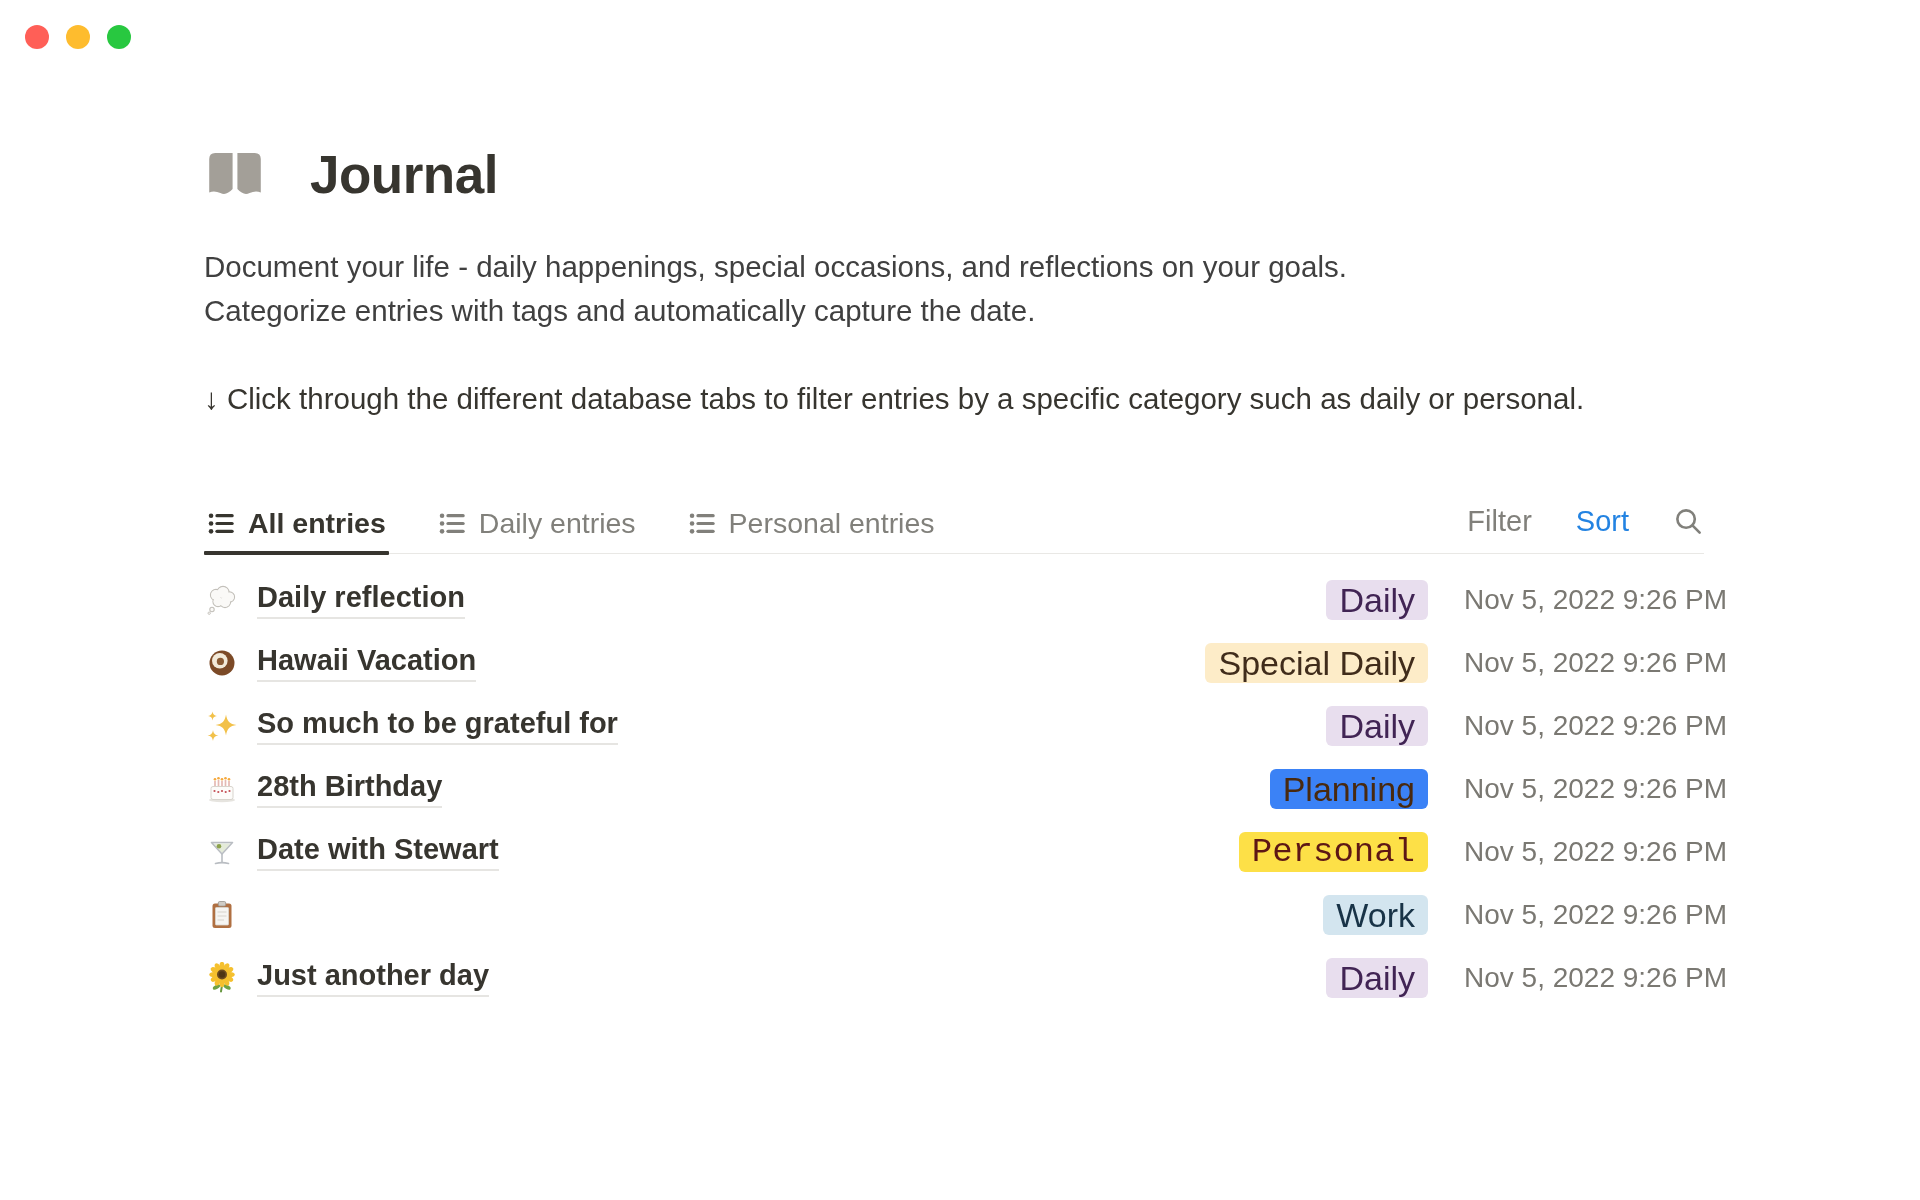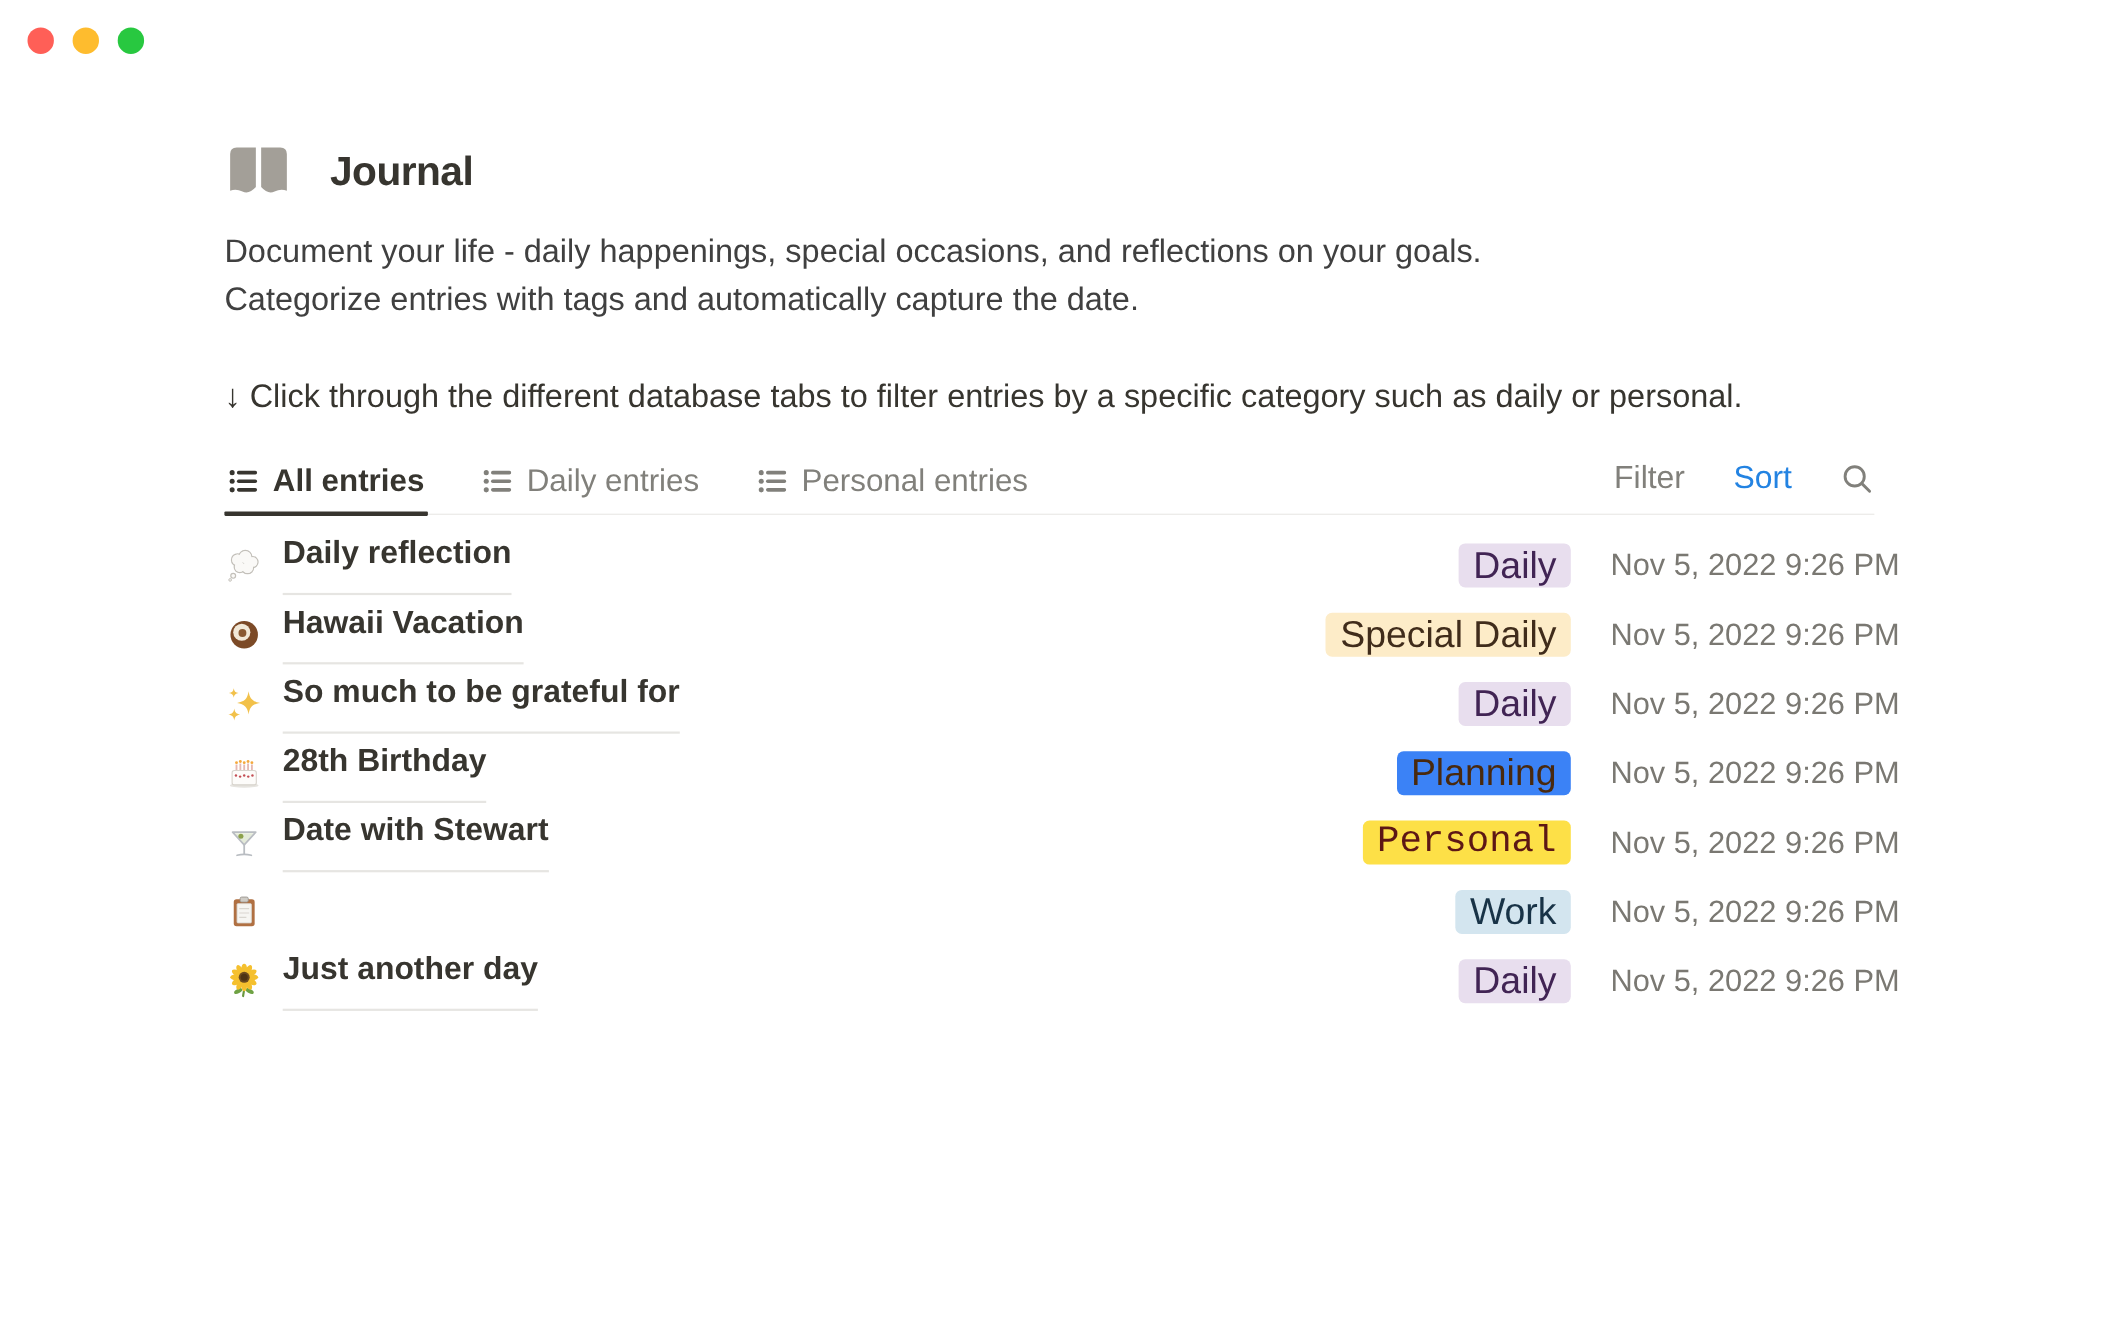--- a/index.html
+++ b/index.html
@@ -12,45 +12,45 @@
   .traffic{position:absolute;top:25px;left:25px;display:flex;gap:17px;}
   .light{width:24px;height:24px;border-radius:50%;}
   .light.red{background:#FF5F57;}
   .light.yellow{background:#FEBC2E;}
   .light.green{background:#28C840;}
 
   .content{position:absolute;left:204px;top:128px;width:1500px;}
 
   .title-row{display:flex;align-items:center;gap:28px;margin-bottom:24px;}
   .book-icon svg{width:62px;height:55px;display:block;}
-  h1{font-size:37px;font-weight:700;margin:6px;letter-spacing:-0.5px;color:#37352F;}
+  h1{font-size:53px;font-weight:700;margin:16px;letter-spacing:-0.5px;color:#37352F;}
 
   .desc{font-size:29.5px;line-height:44px;margin:0;color:#404040;}
   .callout{font-size:29.5px;line-height:44px;margin:44px 0 0 0;color:#37352F;}
 
   
-  .tabs-bar{display:flex;align-items:stretch;margin-top:30px;height:54px;border-bottom:1px solid #E9E8E5;}
+  .tabs-bar{display:flex;align-items:stretch;margin-top:78px;height:54px;border-bottom:1px solid #E9E8E5;}
   .tabs{display:flex;gap:46px;}
   .tab{display:flex;align-items:center;gap:14px;font-size:28.5px;color:#81807B;position:relative;padding:0 3px 6px 3px;cursor:pointer;}
   .tab.active{color:#37352F;font-weight:600;}
   .tab.active::after{content:'';position:absolute;left:0;right:0;bottom:-2px;height:4px;background:#37352F;border-radius:1px;}
   .tab-icon svg{width:27px;height:27px;display:block;}
 
   .toolbar{margin-left:auto;display:flex;align-items:center;gap:44px;font-size:29px;color:#81807B;padding-bottom:10px;}
   .toolbar .btn{cursor:pointer;}
   .toolbar .sort{color:#2383E2;}
   .search-btn svg{width:31px;height:31px;display:block;}
 
   
   .rows{padding-top:14px;}
   .row{display:flex;align-items:center;height:63px;}
   .row-icon{width:36px;display:flex;justify-content:center;align-items:center;margin-right:17px;}
   .row-icon svg{width:32px;height:32px;display:block;}
   .row-title{font-size:29px;font-weight:600;color:#37352F;line-height:34px;
-             border-bottom:2px solid #E6E5E2;padding-bottom:19px;cursor:pointer;}
+             border-bottom:2px solid #E6E5E2;padding-bottom:3px;cursor:pointer;}
   .row-spacer{flex:1;}
   .tag{font-size:34px;padding:4px 13px;border-radius:6px;white-space:nowrap;line-height:32px;cursor:pointer;}
   .date{width:240px;margin-left:36px;text-align:right;font-size:28px;color:#7A7872;white-space:nowrap;}
 </style>
 </head>
 <body>
 
 <div class="traffic">
   <div class="light red"></div>
   <div class="light yellow"></div>

